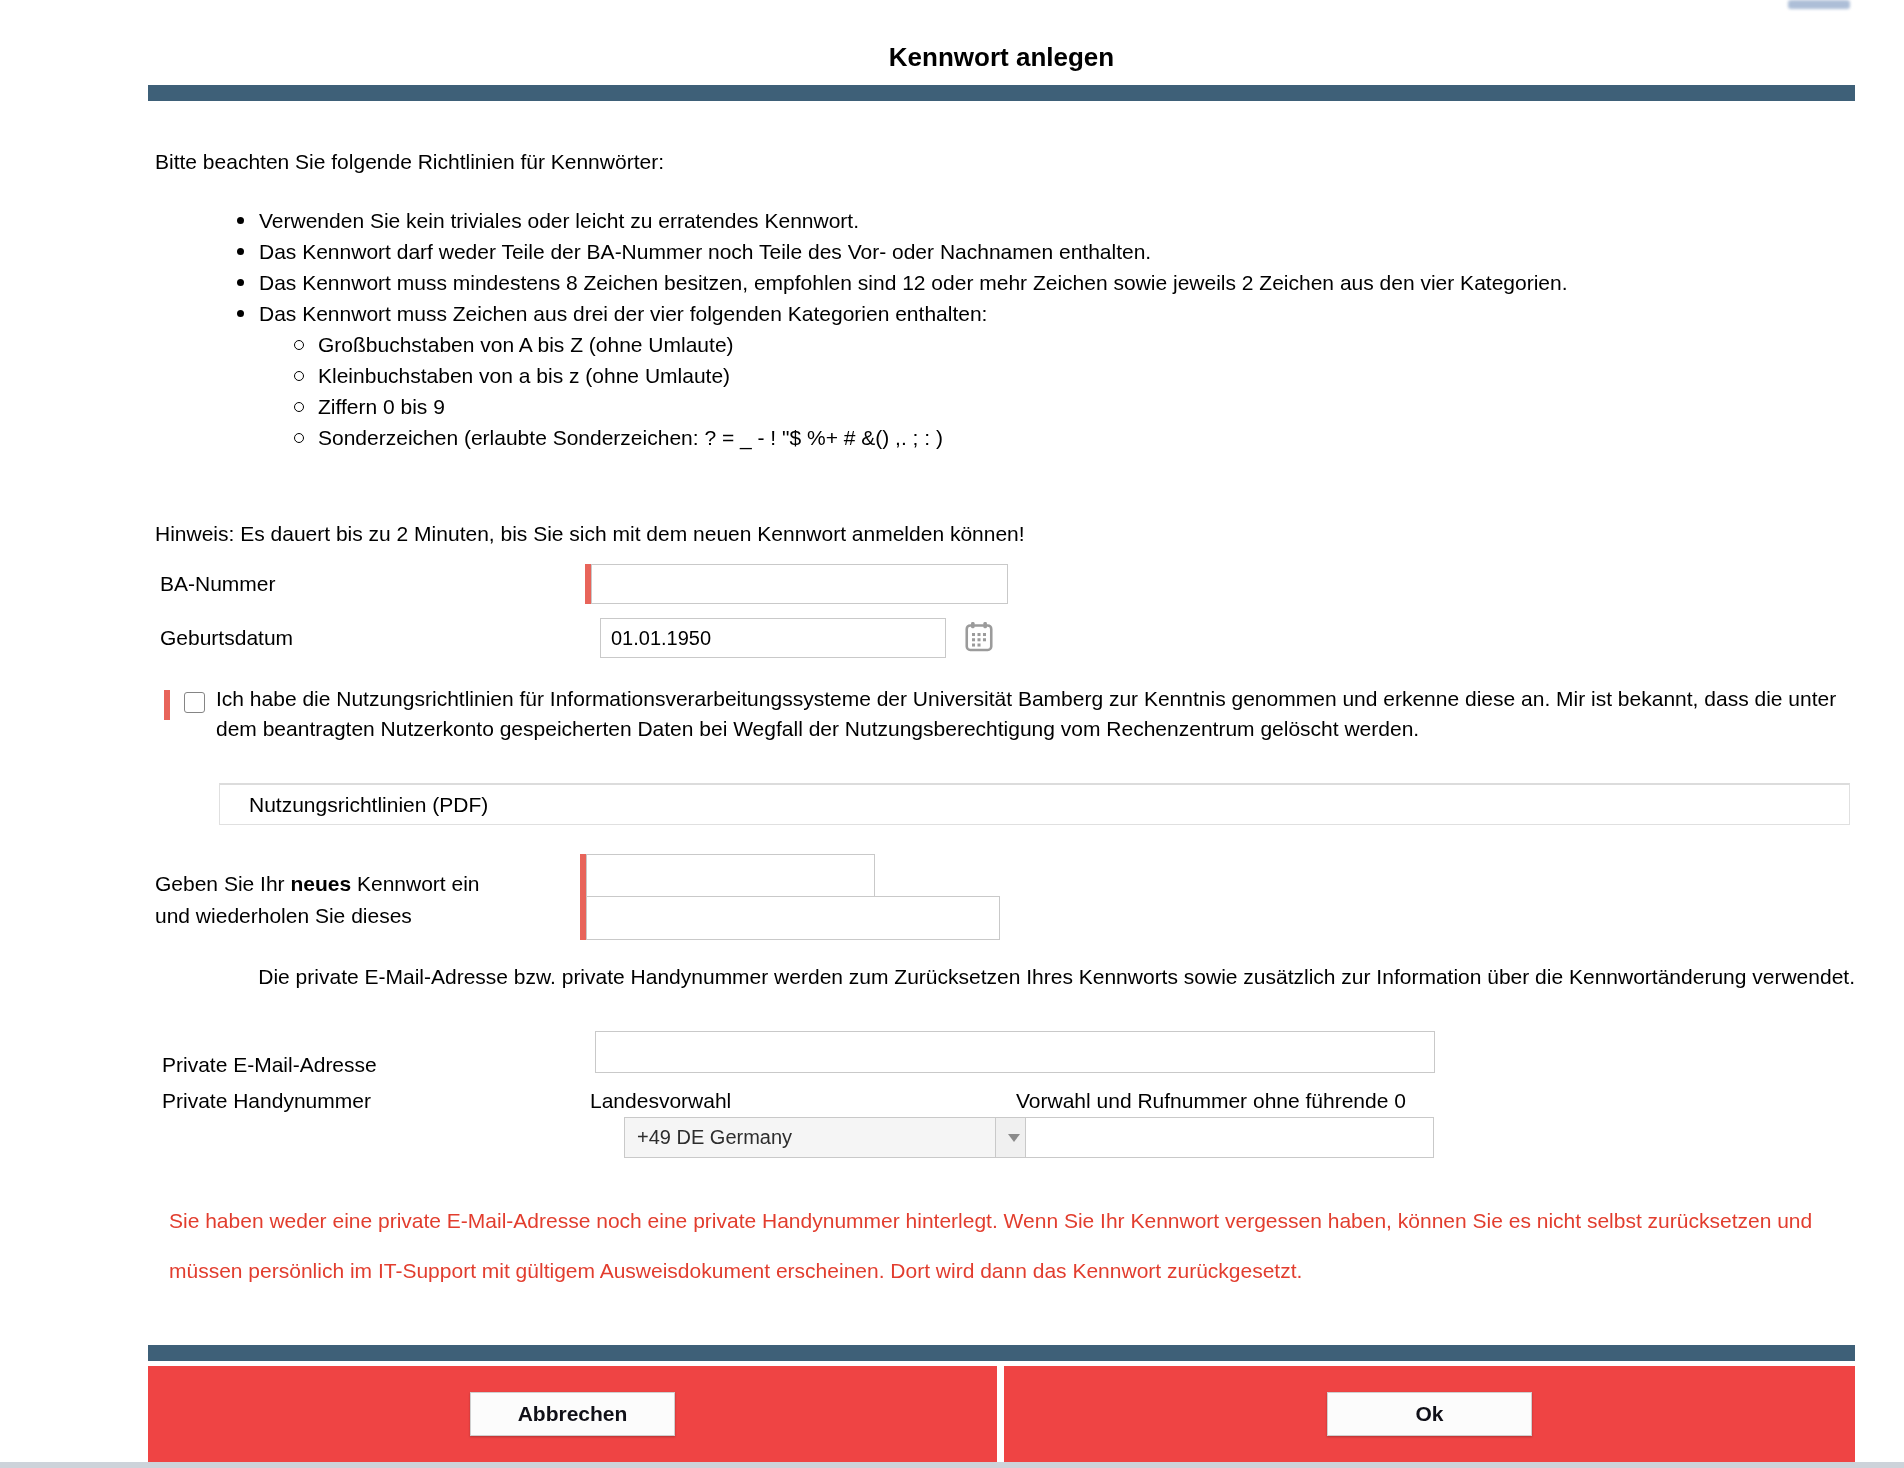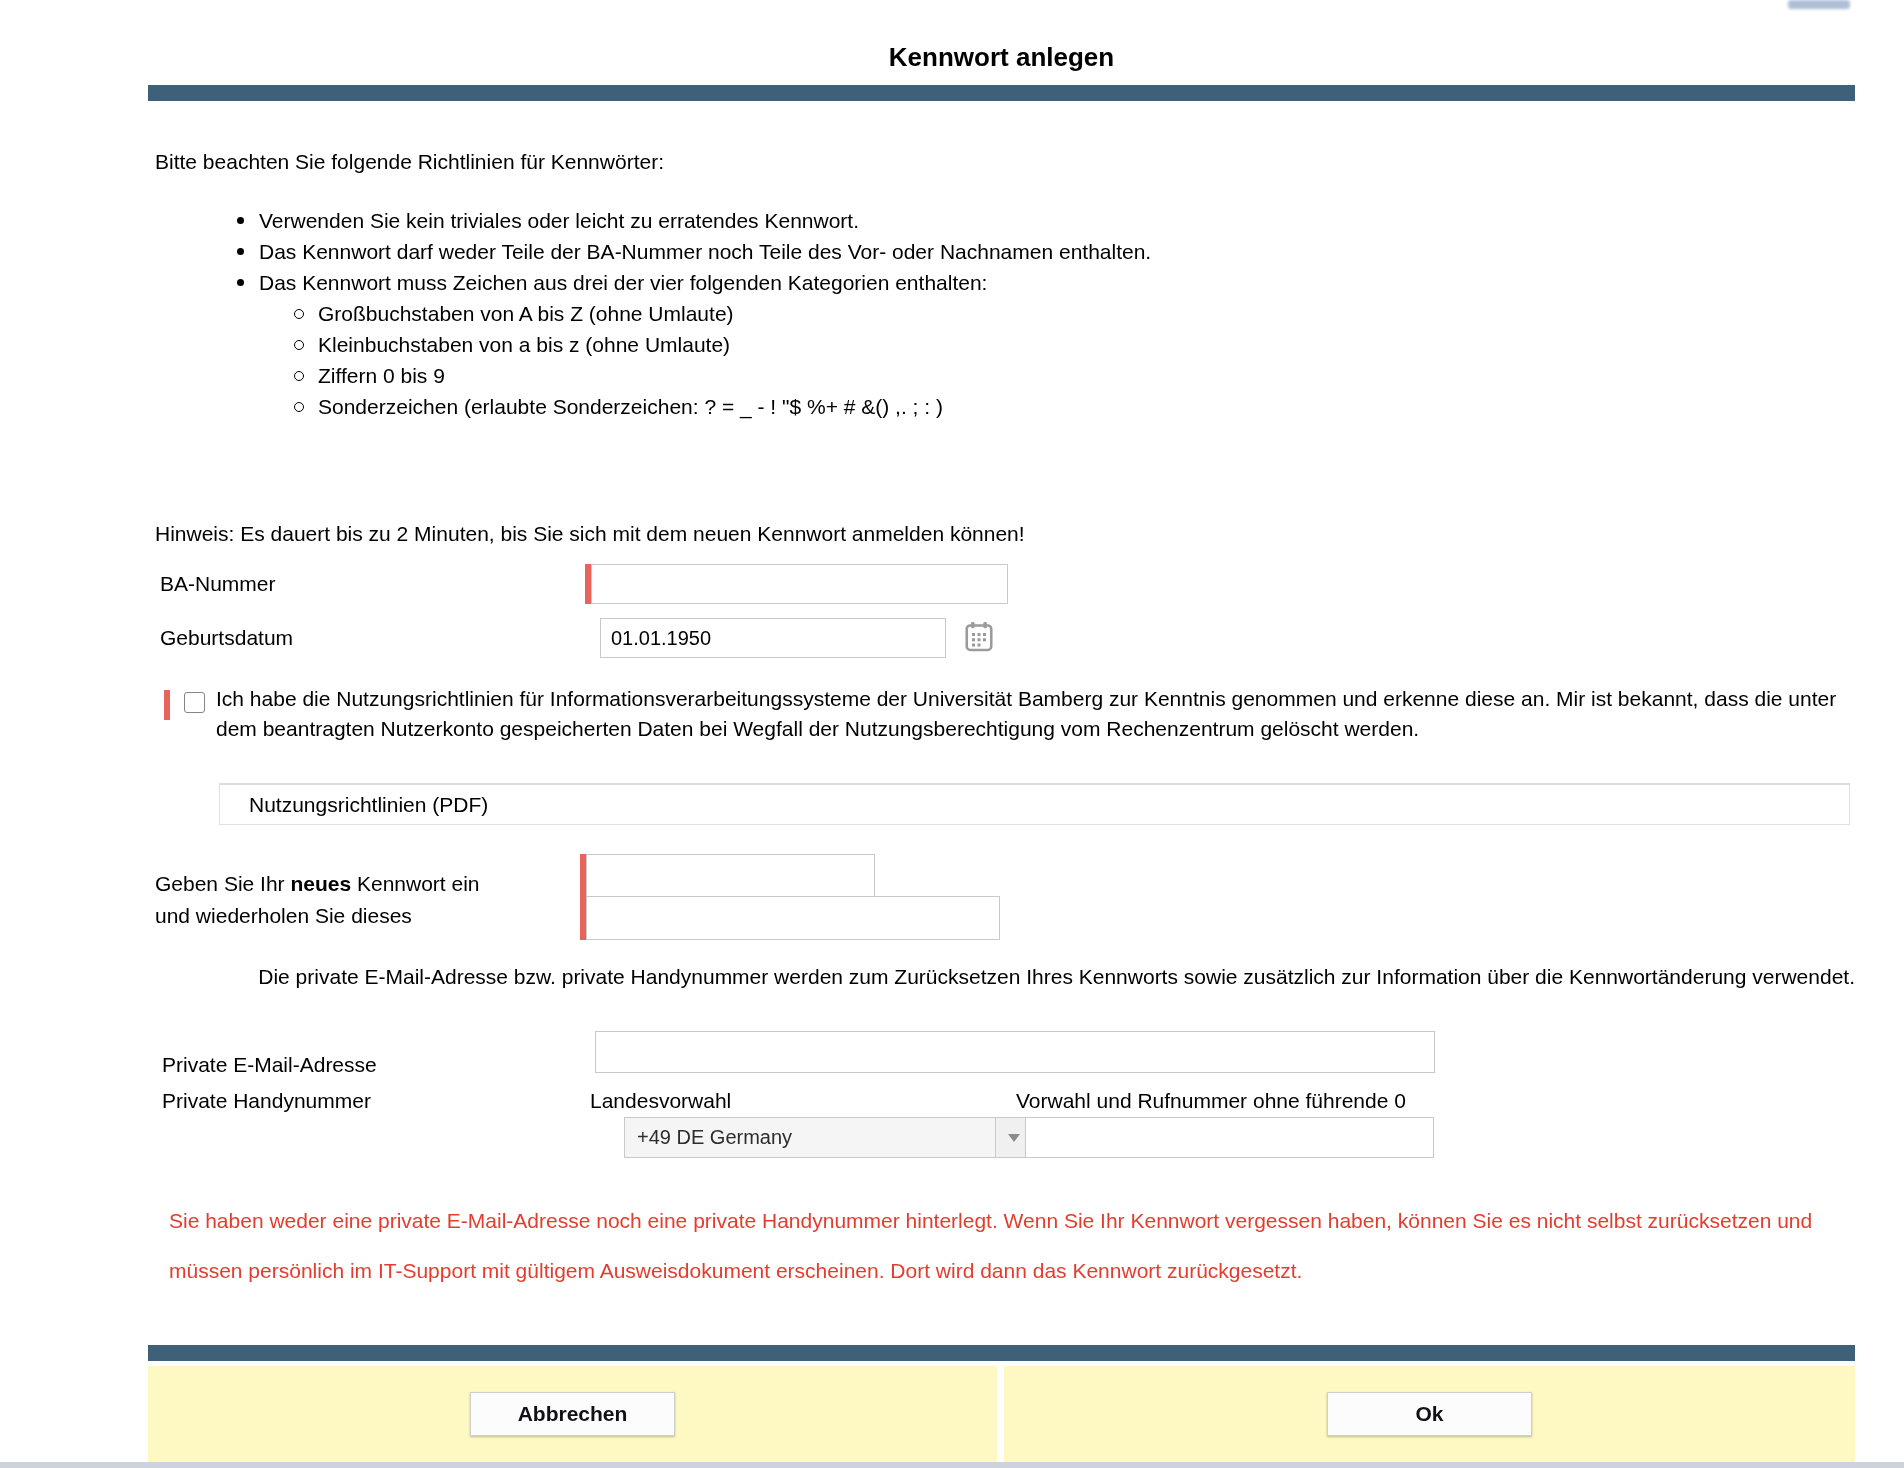--- a/index.html
+++ b/index.html
@@ -29,21 +29,21 @@
       font-size:21px; cursor:pointer; }
   .cal-btn { width:30px; height:32px; background:transparent; border:none; cursor:pointer; }
   .select { width:408px; height:41px; border:1px solid #c9c9c9; background:#f5f5f5; display:flex;
       align-items:center; cursor:pointer; }
   .select .val { padding-left:12px; font-size:20px; color:#2d2d2d; }
   .select .arrow-box { margin-left:auto; width:36px; height:100%; border-left:1px solid #c9c9c9;
       background:#f0f0f0; display:flex; align-items:center; justify-content:center; }
   .caret { width:0; height:0; border-left:6px solid transparent; border-right:6px solid transparent;
       border-top:8px solid #8b8b8b; }
   .warning { width:1676px; font-size:21px; line-height:50px; color:#e23d2e; }
-  .footer-panel { height:96px; background:#fef9c3; display:flex; align-items:center; justify-content:center; }
+  .footer-panel { height:96px; background:#ef4444; display:flex; align-items:center; justify-content:center; }
   .footer-btn { width:205px; height:44px; background:#fcfcfc; border:1px solid #cfcfcf;
       box-shadow:0 1px 2px rgba(0,0,0,.25); font-size:21px; font-weight:bold; color:#101018;
       font-family:"Liberation Sans", sans-serif; cursor:pointer; }
   .bottom-strip { background:#cdd3da; }
   label, .lbl { font-size:21px; }
 </style>
 </head>
 <body>
 
 <div class="abs blob" style="left:1788px; top:0; width:62px; height:9px;"></div>
@@ -51,20 +51,21 @@
 <div class="abs page-title" style="left:148px; top:42px;">Kennwort anlegen</div>
 
 <div class="abs bar" style="left:148px; top:85px; width:1707px;"></div>
 
 <div class="abs txt" style="left:155px; top:146px;">Bitte beachten Sie folgende Richtlinien für Kennwörter:</div>
 
 <div class="abs" style="left:230px; top:205px;">
   <ul class="rules">
     <li>Verwenden Sie kein triviales oder leicht zu erratendes Kennwort.</li>
     <li>Das Kennwort darf weder Teile der BA-Nummer noch Teile des Vor- oder Nachnamen enthalten.</li>
+    <li>Das Kennwort muss mindestens 8  Zeichen besitzen, empfohlen sind 12 oder mehr Zeichen sowie jeweils 2 Zeichen aus den vier Kategorien.</li>
     <li>Das Kennwort muss Zeichen aus drei der vier folgenden Kategorien enthalten:</li>
   </ul>
   <ul class="subrules txt">
     <li>Großbuchstaben von A bis Z (ohne Umlaute)</li>
     <li>Kleinbuchstaben von a bis z (ohne Umlaute)</li>
     <li>Ziffern 0 bis 9</li>
     <li>Sonderzeichen (erlaubte Sonderzeichen: ? = _ - ! "$ %+ # &amp;() ,. ; : )</li>
   </ul>
 </div>
 

